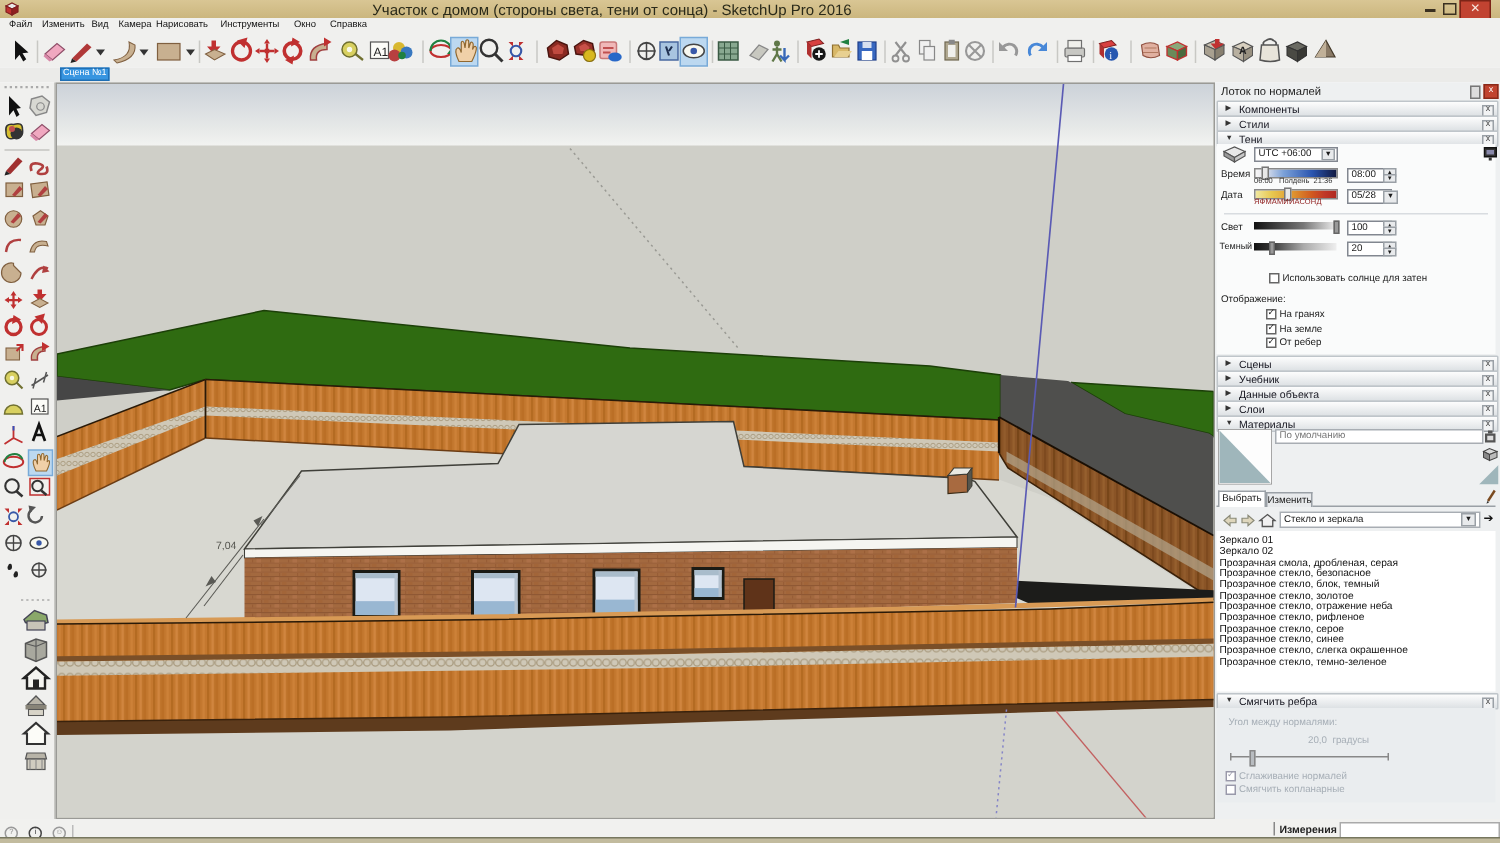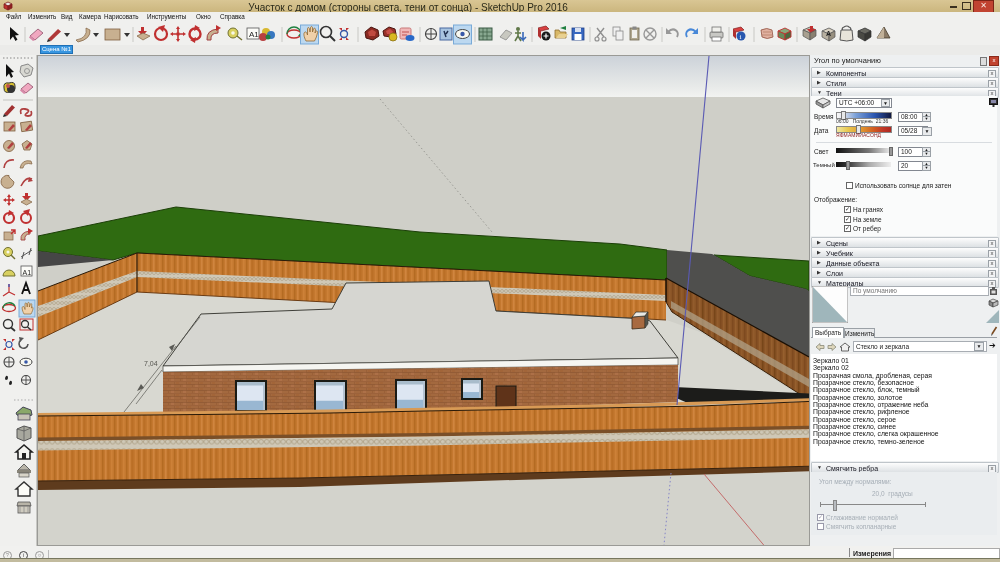--- a/index.html
+++ b/index.html
@@ -480,21 +480,21 @@
   <line x1="200" y1="317" x2="174" y2="350"></line>
   <line x1="124" y1="412" x2="176" y2="346"></line>
 </g>
 <polygon points="141,384 137,391 144,388" fill="#5a5a55"></polygon>
 <polygon points="172,351 175,344 169,347" fill="#5a5a55"></polygon>
 <text x="144" y="366" font-size="7" fill="#55554f" font-family="Liberation Sans, sans-serif">7,04</text>
 </svg>
 </div>
 <div class="abs" id="rightpanel">
 
-  <div class="abs" style="left:4px;top:1px;font-size:7.5px;color:#222;">Угол по умолчанию</div>
+  <div class="abs" style="left:4px;top:1px;font-size:7.5px;color:#222;">Лоток по нормалей</div>
   <div class="abs" style="left:170px;top:2px;width:5px;height:7px;border:1px solid #777;background:#ddd;"></div>
   <div class="abs" style="left:179px;top:1px;width:8px;height:8px;background:#c1432f;border:1px solid #8a2a1a;color:#fff;font-size:6px;line-height:7px;text-align:center;">x</div>
 
   <div class="abs hdr" style="top:12px;">
       <span class="arr">▶</span>
       <span class="t">Компоненты</span>
       <span class="x">x</span>
     </div>
   <div class="abs hdr" style="top:22px;">
       <span class="arr">▶</span>

